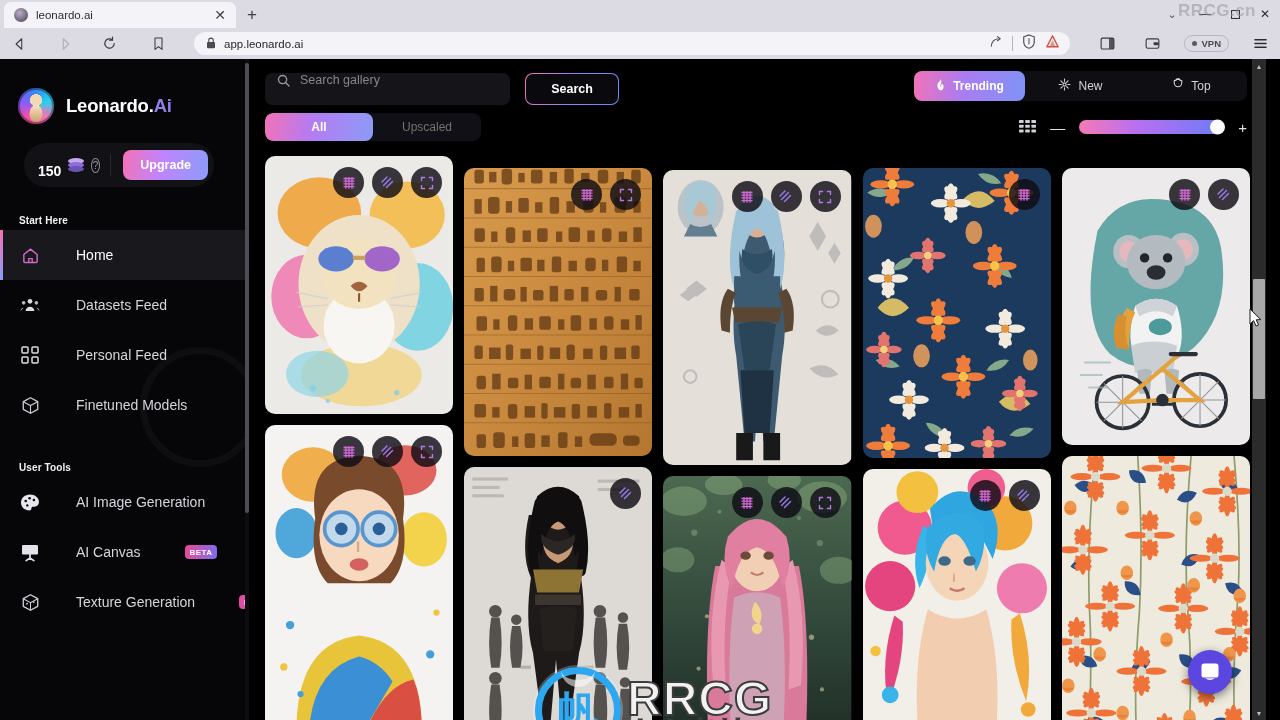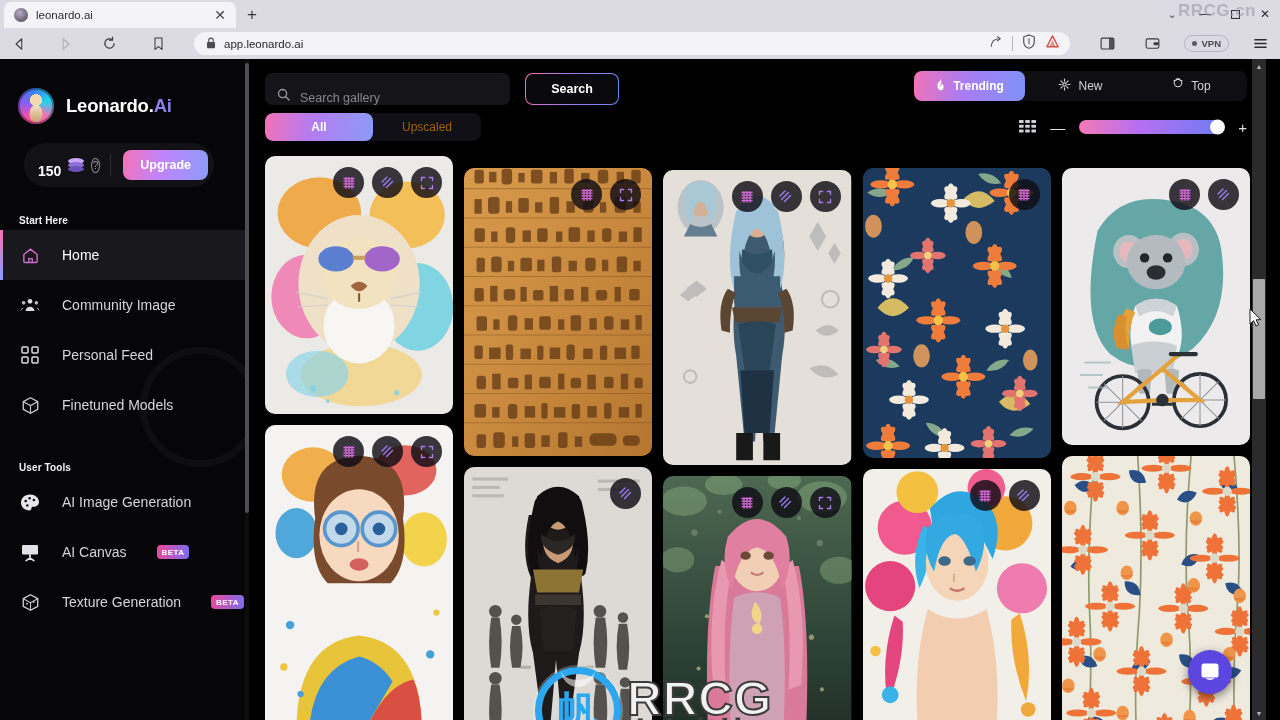--- a/index.html
+++ b/index.html
@@ -142,21 +142,21 @@
     border: none;
   }
 
   .navgroup-title {
     font-size: 10px; font-weight: 700; color: #f2f2f5;
     padding: 28px 0 4px 19px; letter-spacing: 0.1px;
   }
   .navgroup-title.tools { padding-top: 32px; }
 
   .navitem {
-    height: 50px; display: flex; align-items: center; gap: 21px;
+    height: 50px; display: flex; align-items: center; gap: 35px;
     padding-left: 19px; cursor: pointer; position: relative;
     color: #d5d5dc; font-size: 14px;
   }
   .navitem.active { background: #18181d; }
   .navitem.active::before {
     content: ""; position: absolute; left: 0; top: 0; bottom: 0; width: 3px;
     background: linear-gradient(#f472b6, #8b9cf8);
   }
   .navitem.active .navlabel { color: #fff; }
   .navicon-box {
@@ -189,21 +189,21 @@
   
   #main {
     position: absolute; left: 249px; top: 0; width: 1017px; height: 661px;
     background: #000; overflow: hidden;
   }
   .topbar { height: 97px; position: relative; }
 
   .searchfield {
     position: absolute; left: 16px; top: 14px;
     width: 245px; height: 32px; background: #151519; border-radius: 7px;
-    display: flex; align-items: flex-end; gap: 10px; padding: 0 12px;
+    display: flex; align-items: flex-start; gap: 10px; padding: 0 12px;
   }
   .searchfield input {
     background: transparent; border: none; outline: none;
     color: #cfcfd6; font-size: 12.5px; font-family: inherit; width: 100%;
   }
   .searchfield input::placeholder { color: #85858f; }
 
   .search-btn {
     position: absolute; left: 276px; top: 14px;
     width: 94px; height: 32px; border-radius: 8px;
@@ -215,21 +215,21 @@
     background-origin: border-box; background-clip: padding-box, border-box;
   }
 
   .segmented {
     position: absolute; left: 16px; top: 54px;
     height: 28px; background: #101016; border-radius: 8px; display: flex;
     padding: 0; overflow: hidden;
   }
   .segmented .seg {
     min-width: 108px; height: 28px; display: flex; align-items: center; justify-content: center;
-    font-size: 12px; color: #a16207; cursor: pointer; border-radius: 8px;
+    font-size: 12px; color: #737373; cursor: pointer; border-radius: 8px;
   }
   .segmented .seg.active {
     background: linear-gradient(100deg, #f472b6 0%, #b57bf0 42%, #8c9bf7 100%);
     color: #fff; font-weight: 700;
   }
 
   .sortgroup {
     position: absolute; right: 19px; top: 12px;
     height: 30px; background: #0e0e13; border-radius: 8px; display: flex;
   }
@@ -488,21 +488,21 @@
         <span class="navicon-box">
           <svg width="20" height="18" viewBox="0 0 22 18">
               <circle cx="11" cy="5" r="2.6" fill="#dcdce2"></circle>
               <path d="M6.2 15.5 c0-2.7 2.1-4.6 4.8-4.6 s4.8 1.9 4.8 4.6" fill="#dcdce2"></path>
               <circle cx="4" cy="6.6" r="2" fill="#b9b9c2"></circle>
               <path d="M0.6 15.5 c0-2.2 1.5-3.6 3.4-3.6" fill="#b9b9c2"></path>
               <circle cx="18" cy="6.6" r="2" fill="#b9b9c2"></circle>
               <path d="M21.4 15.5 c0-2.2-1.5-3.6-3.4-3.6" fill="#b9b9c2"></path>
             </svg>
         </span>
-        <span class="navlabel">Community Image</span>
+        <span class="navlabel">Datasets Feed</span>
       </div>
 
       <div class="navitem">
         <span class="navicon-box">
           <svg width="18" height="18" viewBox="0 0 18 18">
               <g fill="none" stroke="#dcdce2" stroke-width="1.5">
                 <rect x="1" y="1" width="6" height="6" rx="1"></rect>
                 <rect x="11" y="1" width="6" height="6" rx="1"></rect>
                 <rect x="1" y="11" width="6" height="6" rx="1"></rect>
                 <rect x="11" y="11" width="6" height="6" rx="1"></rect>

